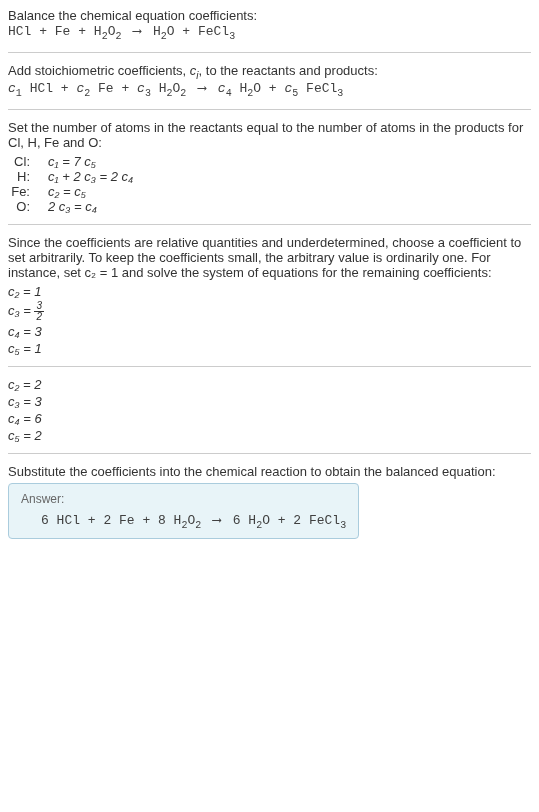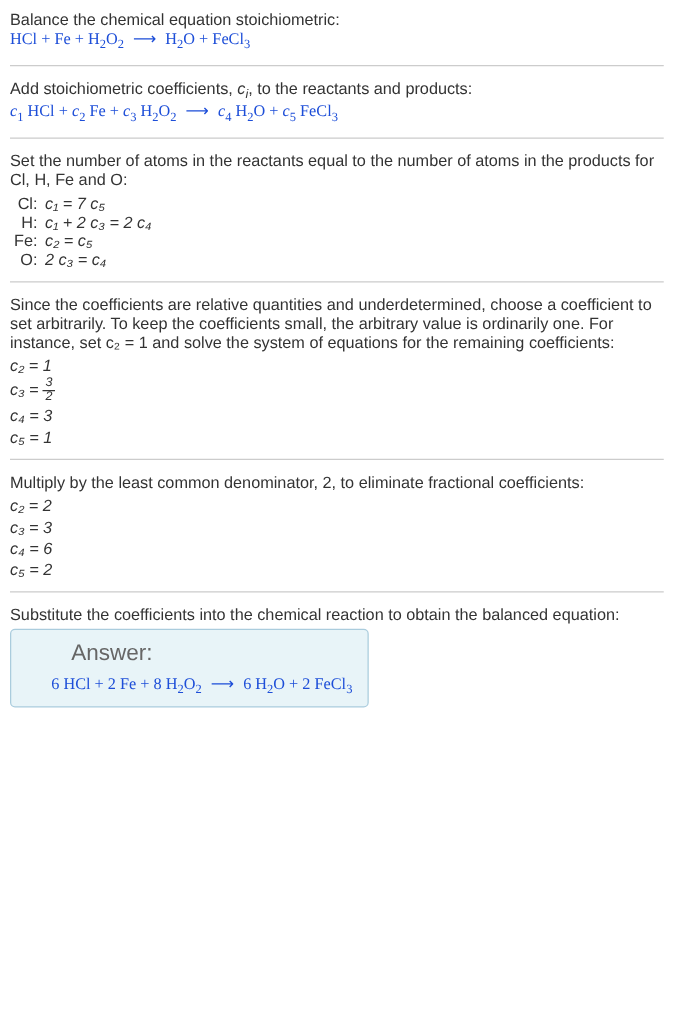--- a/index.html
+++ b/index.html
@@ -17,41 +17,42 @@
     }
     .section {
       margin-bottom: 8px;
     }
     .divider {
       border: none;
       border-top: 1px solid #ccc;
       margin: 10px 0;
     }
     .equation {
-      font-family: Liberation Serif, serif;
-      color: #1d4ed8;
+      font-family: Liberation Mono, monospace;
+      color: #404040;
     }
     sub {
       font-size: 10px;
       vertical-align: sub;
     }
     .sub-italic {
       font-style: italic;
       font-size: 10px;
       vertical-align: sub;
     }
     .arrow {
       display: inline-block;
       margin: 0 4px;
     }
     .atom-table {
       margin-top: 4px;
     }
     .atom-row {
       display: flex;
+      gap: 12px;
     }
     .atom-label {
       width: 28px;
       text-align: right;
       padding-right: 6px;
     }
     .atom-eq {
       flex: 1;
     }
     .coeff-list {
@@ -79,36 +80,35 @@
     .answer-box {
       background: #e8f4f8;
       border: 1px solid #aaccdd;
       border-radius: 4px;
       padding: 8px 12px;
       display: inline-block;
       margin-top: 4px;
     }
     .answer-label {
       color: #666;
-      font-size: 18px;
+      font-size: 12px;
       margin-bottom: 6px;
-      margin-left: 36px;
     }
     .answer-eq {
       padding-left: 20px;
     }
     .italic {
       font-style: italic;
     }
   </style>
 </head>
 <body>
 
 <div class="section">
-  <div>Balance the chemical equation stoichiometric:</div>
+  <div>Balance the chemical equation coefficients:</div>
   <div class="equation">
     <span>HCl + Fe + H</span><sub>2</sub><span>O</span><sub>2</sub>
     <span class="arrow">⟶</span>
     <span>H</span><sub>2</sub><span>O + FeCl</span><sub>3</sub>
   </div>
 </div>
 
 <hr class="divider">
 
 <div class="section">
@@ -154,21 +154,20 @@
     <div class="coeff-row italic"><span>c₂</span> = <span>1</span></div>
     <div class="coeff-row italic"><span>c₃</span> = <span class="frac"><span class="frac-num">3</span><span class="frac-den">2</span></span></div>
     <div class="coeff-row italic"><span>c₄</span> = <span>3</span></div>
     <div class="coeff-row italic"><span>c₅</span> = <span>1</span></div>
   </div>
 </div>
 
 <hr class="divider">
 
 <div class="section">
-  <div>Multiply by the least common denominator, 2, to eliminate fractional coefficients:</div>
   <div class="coeff-list">
     <div class="coeff-row italic"><span>c₂</span> = <span>2</span></div>
     <div class="coeff-row italic"><span>c₃</span> = <span>3</span></div>
     <div class="coeff-row italic"><span>c₄</span> = <span>6</span></div>
     <div class="coeff-row italic"><span>c₅</span> = <span>2</span></div>
   </div>
 </div>
 
 <hr class="divider">
 

